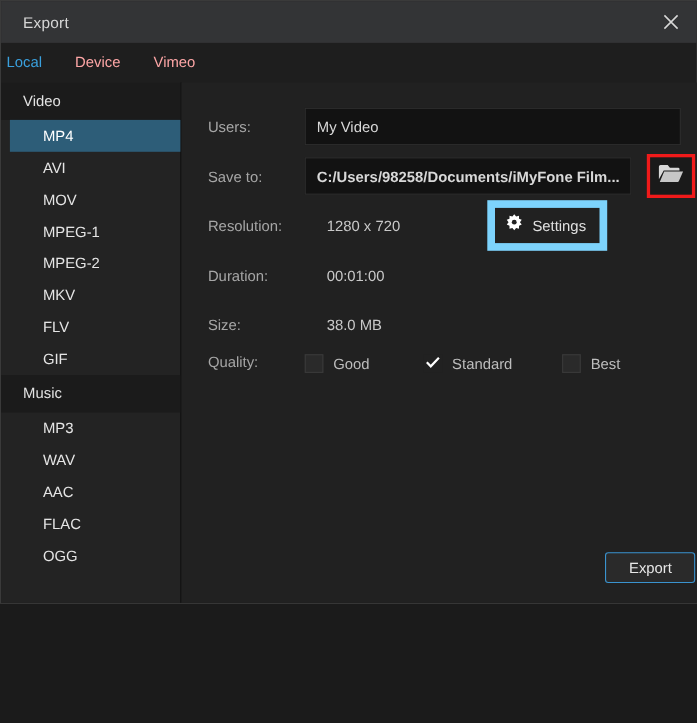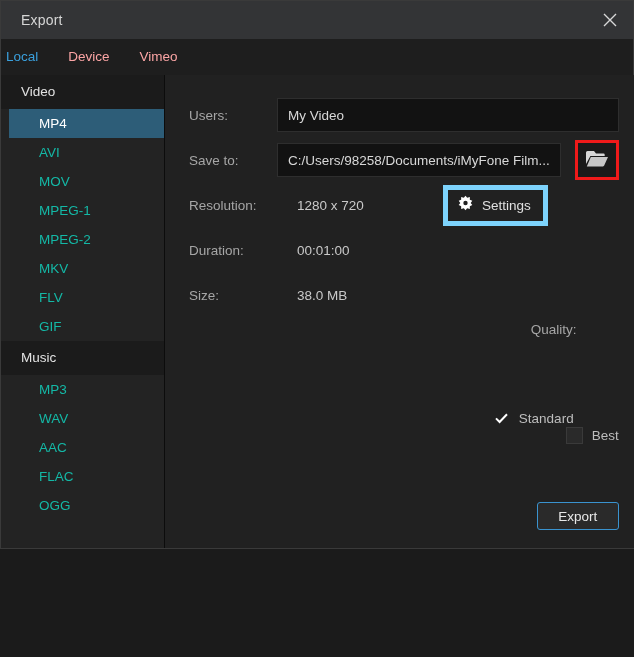--- a/index.html
+++ b/index.html
@@ -70,21 +70,21 @@
     height: 34px;
     line-height: 34px;
     background: #1b1b1b;
     color: #e2e2e2;
     font-size: 13.5px;
     padding-left: 20px;
   }
   .fmt-item {
     height: 29px;
     line-height: 29px;
-    color: #14b8a6;
+    color: #e5e5e5;
     font-size: 13.5px;
     padding-left: 30px;
     cursor: pointer;
     margin: 0 0 0 8px;
   }
   .fmt-item.selected {
     background: #2d5d78;
     color: #ffffff;
   }
   
@@ -110,21 +110,21 @@
     background: #121212;
     border: 1px solid #2e2e2e;
     color: #d8d8d8;
     font-size: 13.5px;
     display: flex; align-items: center;
     padding: 0 10px;
     flex: 1 1 auto;
     overflow: hidden; white-space: nowrap;
   }
   .field.name { max-width: 342px; }
-  .field.saveto { max-width: 298px; }
+  .field.saveto { max-width: 298px; font-weight: bold; }
   .value {
     color: #c9c9c9;
     font-size: 13.5px;
     margin-left: 20px;
   }
   
   .folder-wrap {
     position: relative;
     margin-left: 14px;
     width: 44px; height: 40px;
@@ -132,27 +132,27 @@
     border: 3px solid #f01a1a;
     cursor: pointer;
     background: #1a1a1a;
   }
   
   .settings-wrap {
     position: relative;
     margin-left: 26px;
     display: inline-flex; align-items: center;
     gap: 8px;
-    border: 5px solid #7dd3fc;
+    border: 7px solid #7dd3fc;
     padding: 5px 12px 5px 9px;
     cursor: pointer;
   }
   .settings-label { color: #e0e0e0; font-size: 13.5px; }
   
-  .qrow { display: flex; align-items: flex-end; height: 34px; margin-top: 6px; flex-direction: column; }
+  .qrow { display: flex; align-items: flex-start; height: 34px; margin-top: 6px; }
   .qopt { display: flex; align-items: center; cursor: pointer; }
   .qbox {
     width: 17px; height: 17px;
     background: #2a2a2a;
     border: 1px solid #3a3a3a;
     margin-right: 9px;
     display: flex; align-items: center; justify-content: center;
   }
   .qbox.checked { background: #212121; border-color: transparent; }
   .qlabel { color: #bdbdbd; font-size: 13.5px; }
@@ -255,20 +255,24 @@
       </div>
 
       <div class="row">
         <div class="label">Size:</div>
         <div class="value">38.0 MB</div>
       </div>
 
       <div class="qrow">
         <div class="label">Quality:</div>
 
+        <div class="qopt" style="width:108px">
+          <span class="qbox"></span>
+          <span class="qlabel">Good</span>
+        </div>
 
         <div class="qopt" style="width:126px">
           <span class="qbox checked">
             <span>
               <svg width="13" height="11" viewBox="0 0 13 11">
                 <path d="M1 5.4 L4.6 9 L12 1.2" stroke="#ffffff" stroke-width="2" fill="none"></path>
               </svg>
             </span>
           </span>
           <span class="qlabel">Standard</span>

